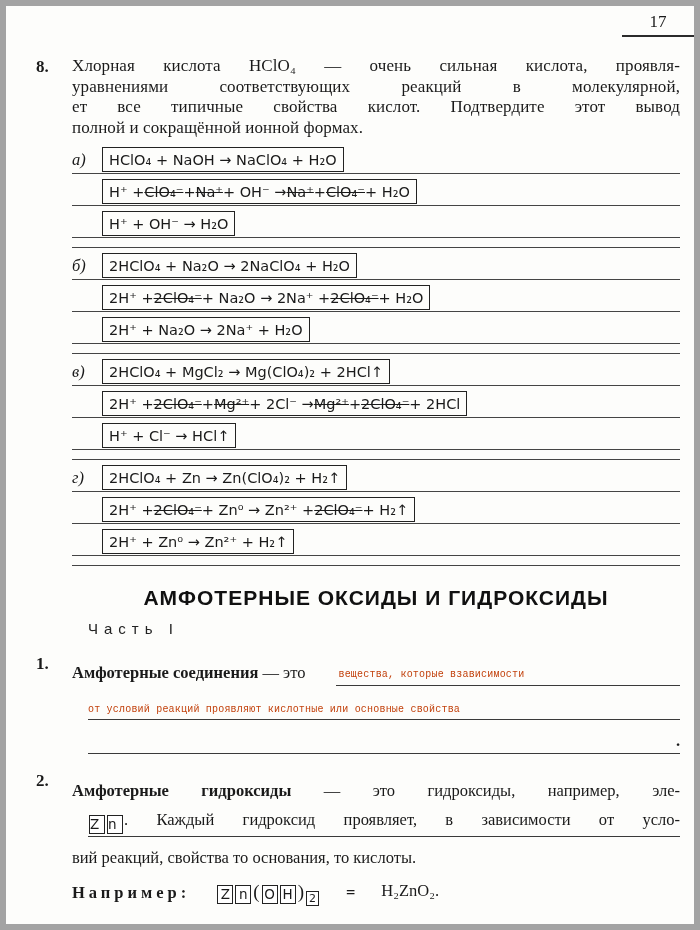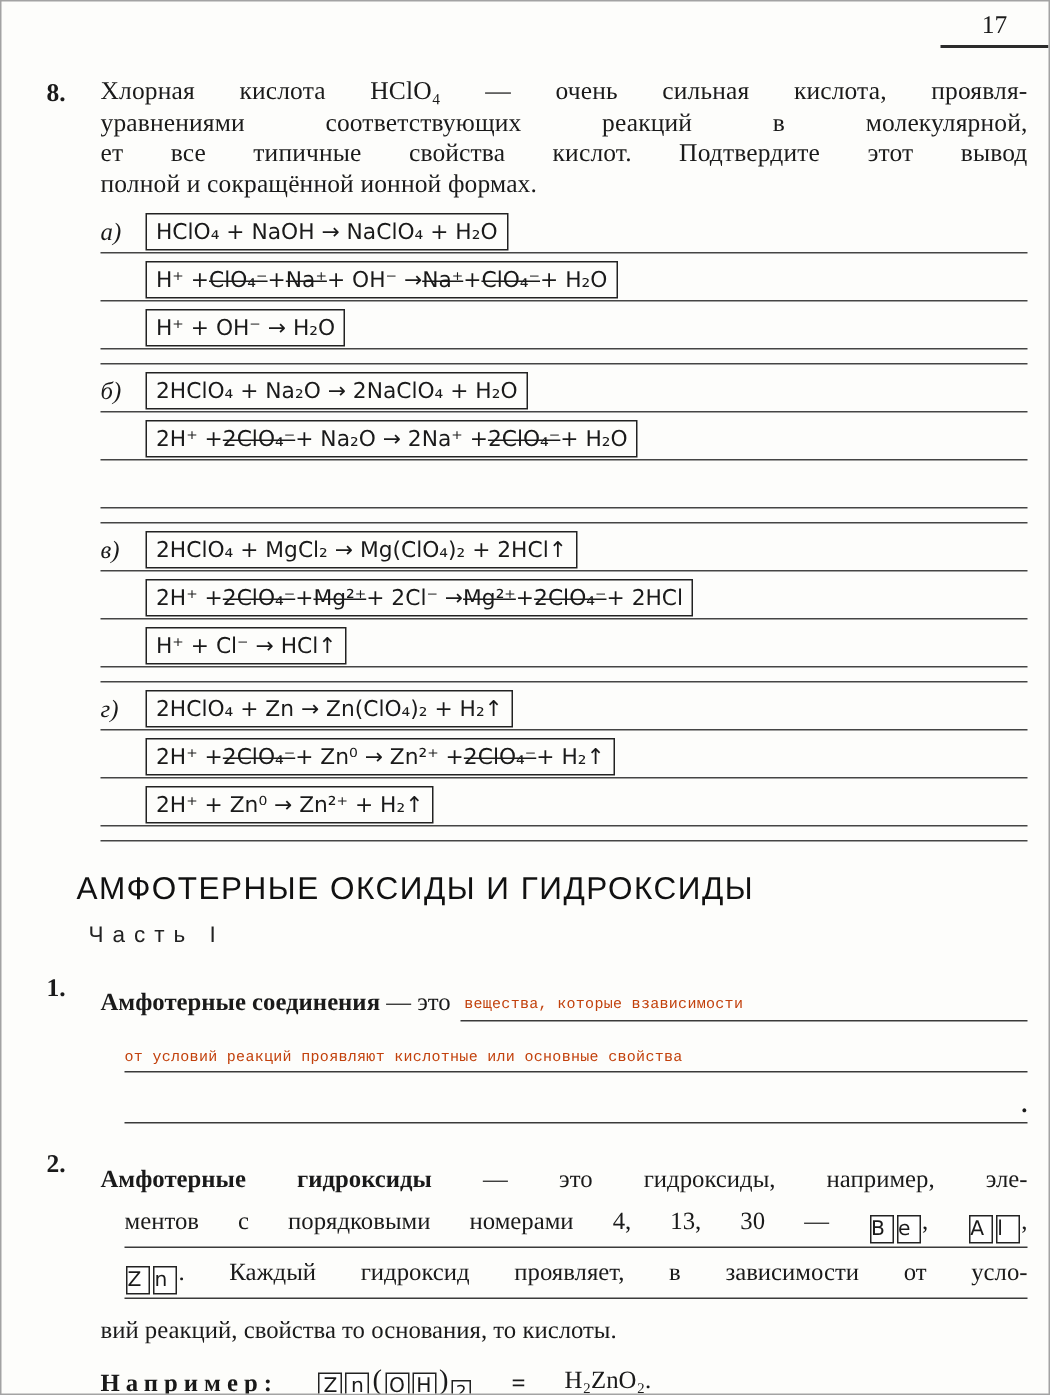--- a/index.html
+++ b/index.html
@@ -1,20 +1,20 @@
 <!DOCTYPE html>
 <html><head>
 <meta charset="utf-8">
 <style>
   html,body{margin:0;padding:0;background:#ffffff;}
   .page{
     position:relative;
     width:700px;height:930px;
     background:#fdfdfb;
-    border:1px solid #a3a3a3;
+    border:6px solid #a3a3a3;
     box-sizing:border-box;
     font-family:"Liberation Serif",serif;
     color:#1a1a1a;
     overflow:hidden;
   }
   .content{padding:6px 14px 0 30px;}
 
   
   .pageno{
     position:absolute;top:6px;right:0;width:72px;
@@ -38,34 +38,34 @@
   .eq-label{width:30px;flex:none;font-style:italic;font-size:16.5px;padding-bottom:3px;}
   .eq-box{
     display:inline-flex;align-items:center;
     border:1.5px solid #222;height:23px;padding:0 6px;margin-bottom:1px;
     font-family:"DejaVu Sans",sans-serif;font-size:14.5px;white-space:nowrap;
   }
   .struck{text-decoration:line-through;text-decoration-thickness:1.4px;}
 
   
   .section-title{
-    margin:20px 0 0 20px;
-    font-family:"Liberation Sans",sans-serif;font-weight:normal;
-    font-size:21px;letter-spacing:1px;color:#111;
+    margin:20px 0 0 36px;
+    font-family:"Liberation Sans",sans-serif;font-weight:bold;
+    font-size:21px;letter-spacing:1px;color:#111;text-align:center;
   }
   .part-label{
-    margin:10px 0 0 28px;
+    margin:10px 0 0 52px;
     font-family:"Liberation Sans",sans-serif;font-size:15px;letter-spacing:6px;color:#222;
   }
 
   
   .item{margin-top:16px;font-size:16.5px;}
   .wrow{height:33px;display:flex;align-items:flex-end;}
   .wrow.underline{border-bottom:1.2px solid #3a3a3a;margin-left:16px;}
-  .line-content{flex:1;min-width:0;padding-bottom:2px;}
+  .line-content{flex:1;min-width:0;padding-bottom:2px;gap:24px;}
   .lc-flex{display:flex;align-items:flex-end;padding-bottom:0;}
   .printed-prompt{white-space:nowrap;padding-bottom:3px;}
   .fill{flex:1;border-bottom:1.2px solid #3a3a3a;margin-left:7px;padding:0 2px 3px 2px;white-space:nowrap;}
   .hand{font-family:Liberation Mono, monospace;font-size:10px;letter-spacing:0.2px;color:#c2410c;}
   .period-right{text-align:right;font-weight:bold;}
 
   
   .cellgroup{white-space:nowrap;}
   .cell{
     display:inline-block;width:16px;height:19px;line-height:17px;
@@ -141,20 +141,23 @@
             <span class="eq-box">
                 <span>2H⁺ + </span>
                 <span class="struck">2ClO₄⁻</span>
                 <span> + Na₂O → 2Na⁺ + </span>
                 <span class="struck">2ClO₄⁻</span>
                 <span> + H₂O</span>
               </span>
           </div>
           <div class="ans-row">
             <span class="eq-label"></span>
+            <span class="eq-box">
+                <span>2H⁺ + Na₂O → 2Na⁺ + H₂O</span>
+              </span>
           </div>
           <div class="ans-row spacer"></div>
 
           <div class="ans-row">
             <span class="eq-label">в)</span>
             <span class="eq-box">
                 <span>2HClO₄ + MgCl₂ → Mg(ClO₄)₂ + 2HCl↑</span>
               </span>
           </div>
           <div class="ans-row">
@@ -225,23 +228,20 @@
           <div class="line-content period-right"><span>.</span></div>
         </div>
       </div>
     </div>
 
     <div class="sec item">
       <div class="num-col">2.</div>
       <div class="sec-body">
         <div class="wrow">
           <div class="line-content just"><b>Амфотерные гидроксиды</b> <span>— это гидроксиды, например, эле-</span></div>
-        </div>
-        <div class="wrow underline">
-          <div class="line-content just"><span>ментов с порядковыми номерами 4, 13, 30 —</span> <span class="cellgroup"><span class="cell">B</span><span class="cell">e</span></span><span>,</span> <span class="cellgroup"><span class="cell">A</span><span class="cell">l</span></span><span>,</span></div>
         </div>
         <div class="wrow underline">
           <div class="line-content just"><span class="cellgroup"><span class="cell">Z</span><span class="cell">n</span></span><span>. Каждый гидроксид проявляет, в зависимости от усло-</span></div>
         </div>
         <div class="wrow">
           <div class="line-content"><span>вий реакций, свойства то основания, то кислоты.</span></div>
         </div>
       </div>
     </div>
 

